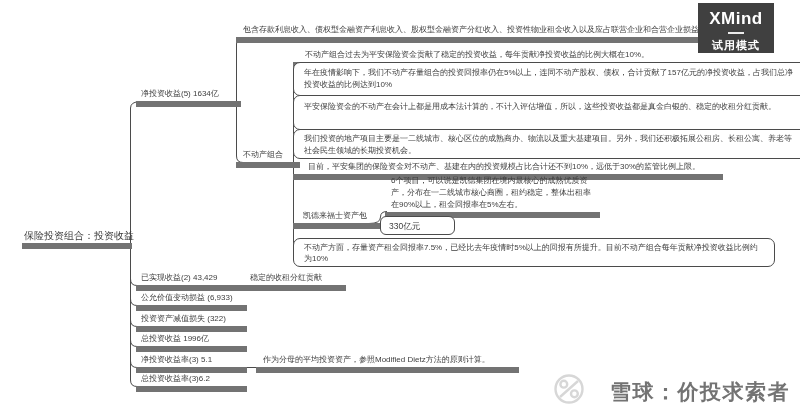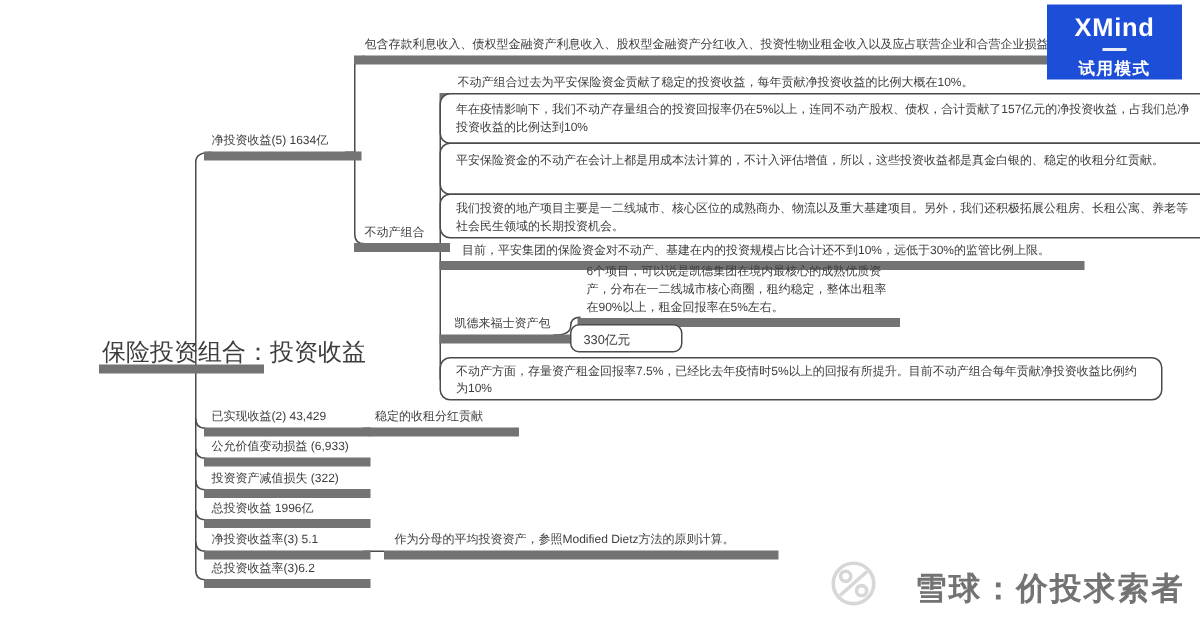--- a/index.html
+++ b/index.html
@@ -4,21 +4,21 @@
 <style>
   html,body{margin:0;padding:0;background:#fff;}
   .canvas{position:relative;width:800px;height:414px;background:#ffffff;overflow:hidden;
           font-family:"Liberation Sans",sans-serif;color:#3d3d3d;}
   .node{position:absolute;font-size:8px;line-height:11px;white-space:nowrap;}
   .u{border-bottom:6px solid #737373;}
   .wrap{white-space:normal;}
   .box{position:absolute;font-size:8px;line-height:12px;white-space:normal;
        border:1px solid #4b4b4b;border-radius:7px;background:#fff;box-sizing:border-box;}
   .lines{position:absolute;left:0;top:0;pointer-events:none;}
-  .badge{position:absolute;left:698px;top:3px;width:90px;height:50px;background:#1d4ed8;
+  .badge{position:absolute;left:698px;top:3px;width:76px;height:50px;background:#404040;
          color:#fff;text-align:center;z-index:5;}
   .badge .t{font-size:17px;font-weight:bold;letter-spacing:.5px;padding-top:6px;}
   .badge .sub{display:flex;align-items:center;justify-content:center;gap:4px;margin-top:3px;flex-direction:column;}
   .badge .dash{display:inline-block;width:16px;height:2px;background:rgba(255,255,255,.9);}
   .badge .m{font-size:11px;font-weight:bold;letter-spacing:1px;}
   .wm{position:absolute;left:552px;top:372px;display:flex;align-items:flex-end;gap:24px;
       color:#737373;z-index:6;}
   .wm .txt{font-size:21px;font-weight:bold;letter-spacing:1.5px;
            text-shadow:1px 1px 0 #ffffff;}
 </style>
@@ -43,21 +43,21 @@
       <path d="M 301 62.5 Q 293.5 62.5 293.5 69 V 253"></path>
 
       <path d="M 369 223.5 Q 380.5 223.5 380.5 217 Q 380.5 211.5 387 211.5"></path>
       <path d="M 369 223.5 Q 380 223.5 380 227"></path>
 
       <path d="M 242 285.5 H 247"></path>
       <path d="M 242 367.5 H 256"></path>
     </g>
   </svg>
 
-  <div class="node u" style="left:22px;top:229px;width:108px;height:14px;font-size:16px;line-height:13px;padding-left:2px;margin-left:44px;">保险投资组合：投资收益</div>
+  <div class="node u" style="left:22px;top:229px;width:108px;height:14px;font-size:10px;line-height:13px;padding-left:2px;">保险投资组合：投资收益</div>
 
   <div class="node u" style="left:136px;top:88px;width:100px;height:13px;padding-left:5px;">净投资收益(5) 1634亿</div>
   <div class="node u" style="left:136px;top:272px;width:106px;height:13px;padding-left:5px;">已实现收益(2) 43,429</div>
   <div class="node u" style="left:246px;top:272px;width:96px;height:13px;padding-left:4px;">稳定的收租分红贡献</div>
   <div class="node u" style="left:136px;top:292px;width:106px;height:13px;padding-left:5px;">公允价值变动损益 (6,933)</div>
   <div class="node u" style="left:136px;top:313px;width:106px;height:13px;padding-left:5px;">投资资产减值损失 (322)</div>
   <div class="node u" style="left:136px;top:333px;width:106px;height:13px;padding-left:5px;">总投资收益 1996亿</div>
   <div class="node u" style="left:136px;top:354px;width:106px;height:13px;padding-left:5px;">净投资收益率(3) 5.1</div>
   <div class="node u" style="left:256px;top:354px;width:256px;height:13px;padding-left:7px;">作为分母的平均投资资产，参照Modified Dietz方法的原则计算。</div>
   <div class="node u" style="left:136px;top:373px;width:106px;height:13px;padding-left:5px;">总投资收益率(3)6.2</div>

